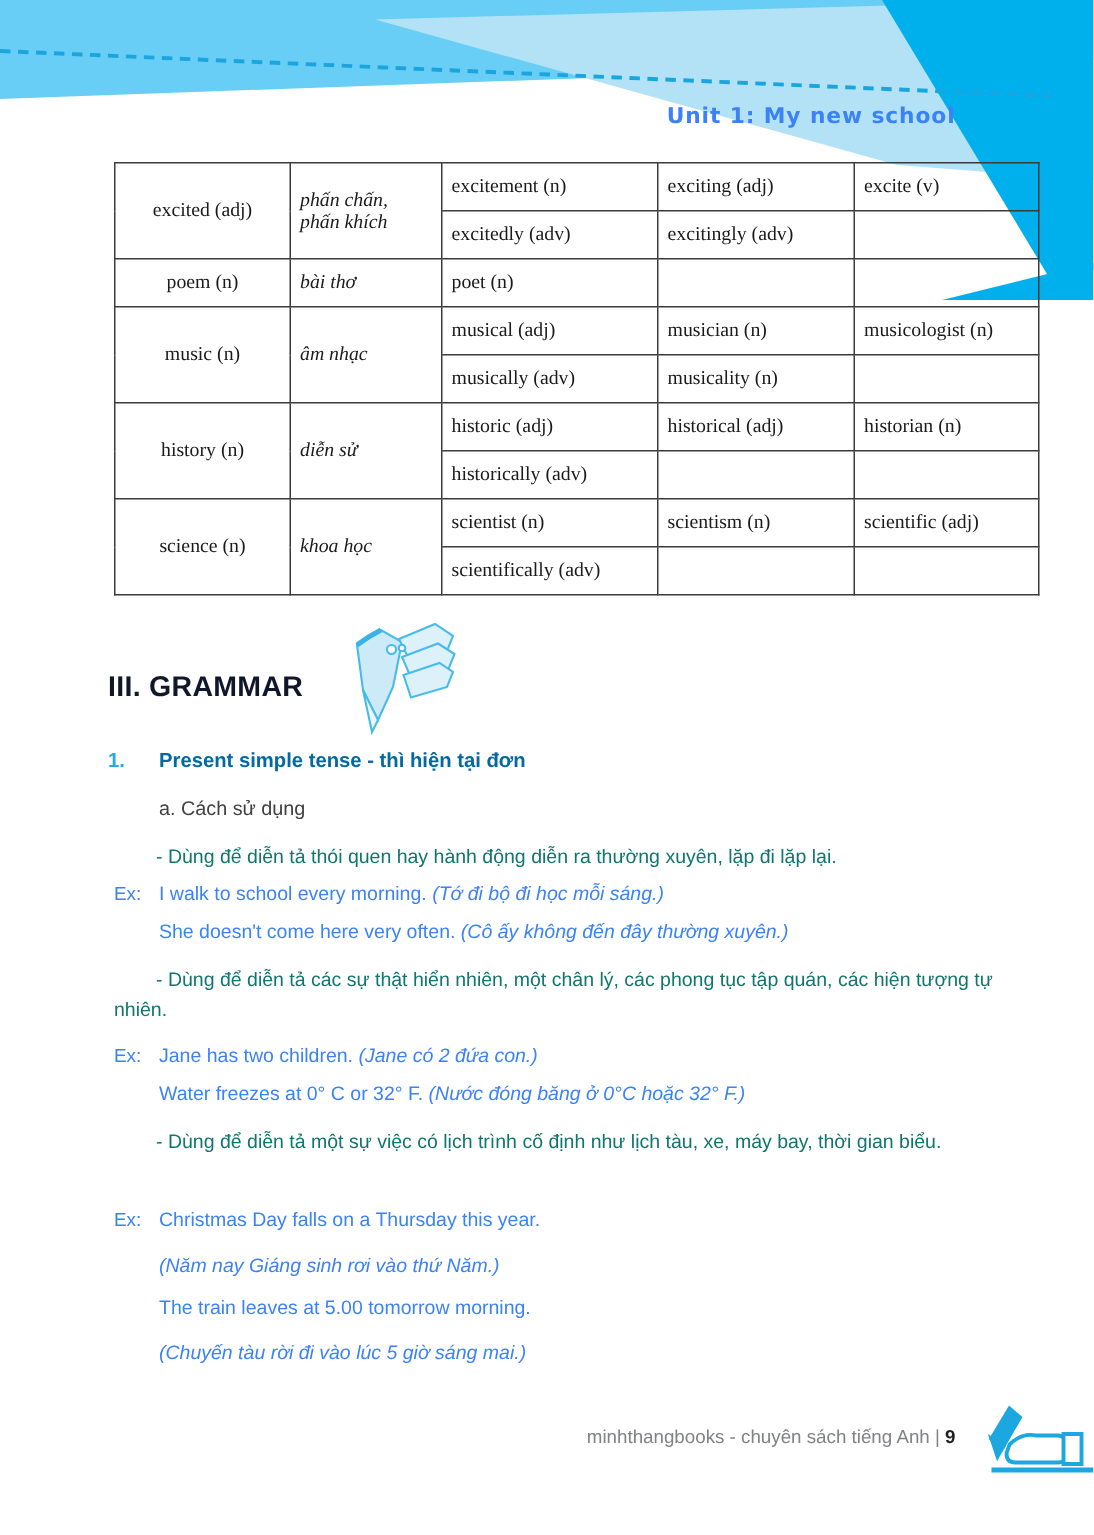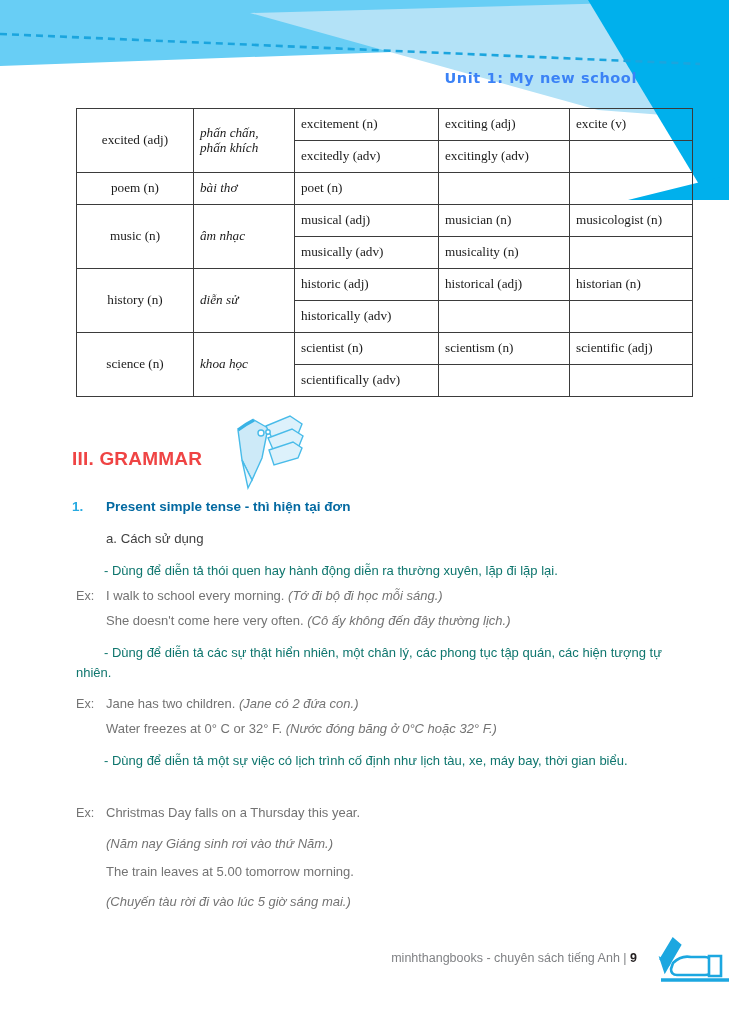--- a/index.html
+++ b/index.html
@@ -62,21 +62,21 @@
   .wordtable td.d3    { width: 110px; }
   .cell-tall { height: 34px; }
 
   
   .grammar-head {
     position: absolute;
     left: 72px;
     top: 448px;
     font-size: 19px;
     font-weight: bold;
-    color: #ef4444;
+    color: #0f172a;
     letter-spacing: 0.2px;
   }
   .pencil-icon {
     position: absolute;
     left: 228px;
     top: 408px;
     width: 78px;
     height: 84px;
   }
 
@@ -110,21 +110,21 @@
 
   .bullet-blue {
     color: #0f766e;
     font-size: 13px;
     line-height: 1.52;
     text-indent: 28px;
   }
   .ex-line {
     font-size: 13px;
     line-height: 1.5;
-    color: #737373;
+    color: #3b82f6;
     white-space: nowrap;
   }
   .ex-label {
     display: inline-block;
     width: 30px;
     font-size: 12.6px;
   }
   .ex-indent { padding-left: 30px; }
   .it { font-style: italic; }
 
@@ -254,21 +254,21 @@
 <div class="body-block" style="top:561px;">
   <div class="bullet-blue">- Dùng để diễn tả thói quen hay hành động diễn ra thường xuyên, lặp đi lặp lại.</div>
 </div>
 <div class="body-block" style="top:586px;">
   <div class="ex-line">
     <span class="ex-label">Ex:</span><span>I walk to school every morning.</span> <span class="it">(Tớ đi bộ đi học mỗi sáng.)</span>
   </div>
 </div>
 <div class="body-block" style="top:611px;">
   <div class="ex-line ex-indent">
-    <span>She doesn't come here very often.</span> <span class="it">(Cô ấy không đến đây thường lịch.)</span>
+    <span>She doesn't come here very often.</span> <span class="it">(Cô ấy không đến đây thường xuyên.)</span>
   </div>
 </div>
 
 <div class="body-block" style="top:643px; width:604px;">
   <div class="bullet-blue">- Dùng để diễn tả các sự thật hiển nhiên, một chân lý, các phong tục tập quán, các hiện tượng tự nhiên.</div>
 </div>
 <div class="body-block" style="top:694px;">
   <div class="ex-line">
     <span class="ex-label">Ex:</span><span>Jane has two children.</span> <span class="it">(Jane có 2 đứa con.)</span>
   </div>

